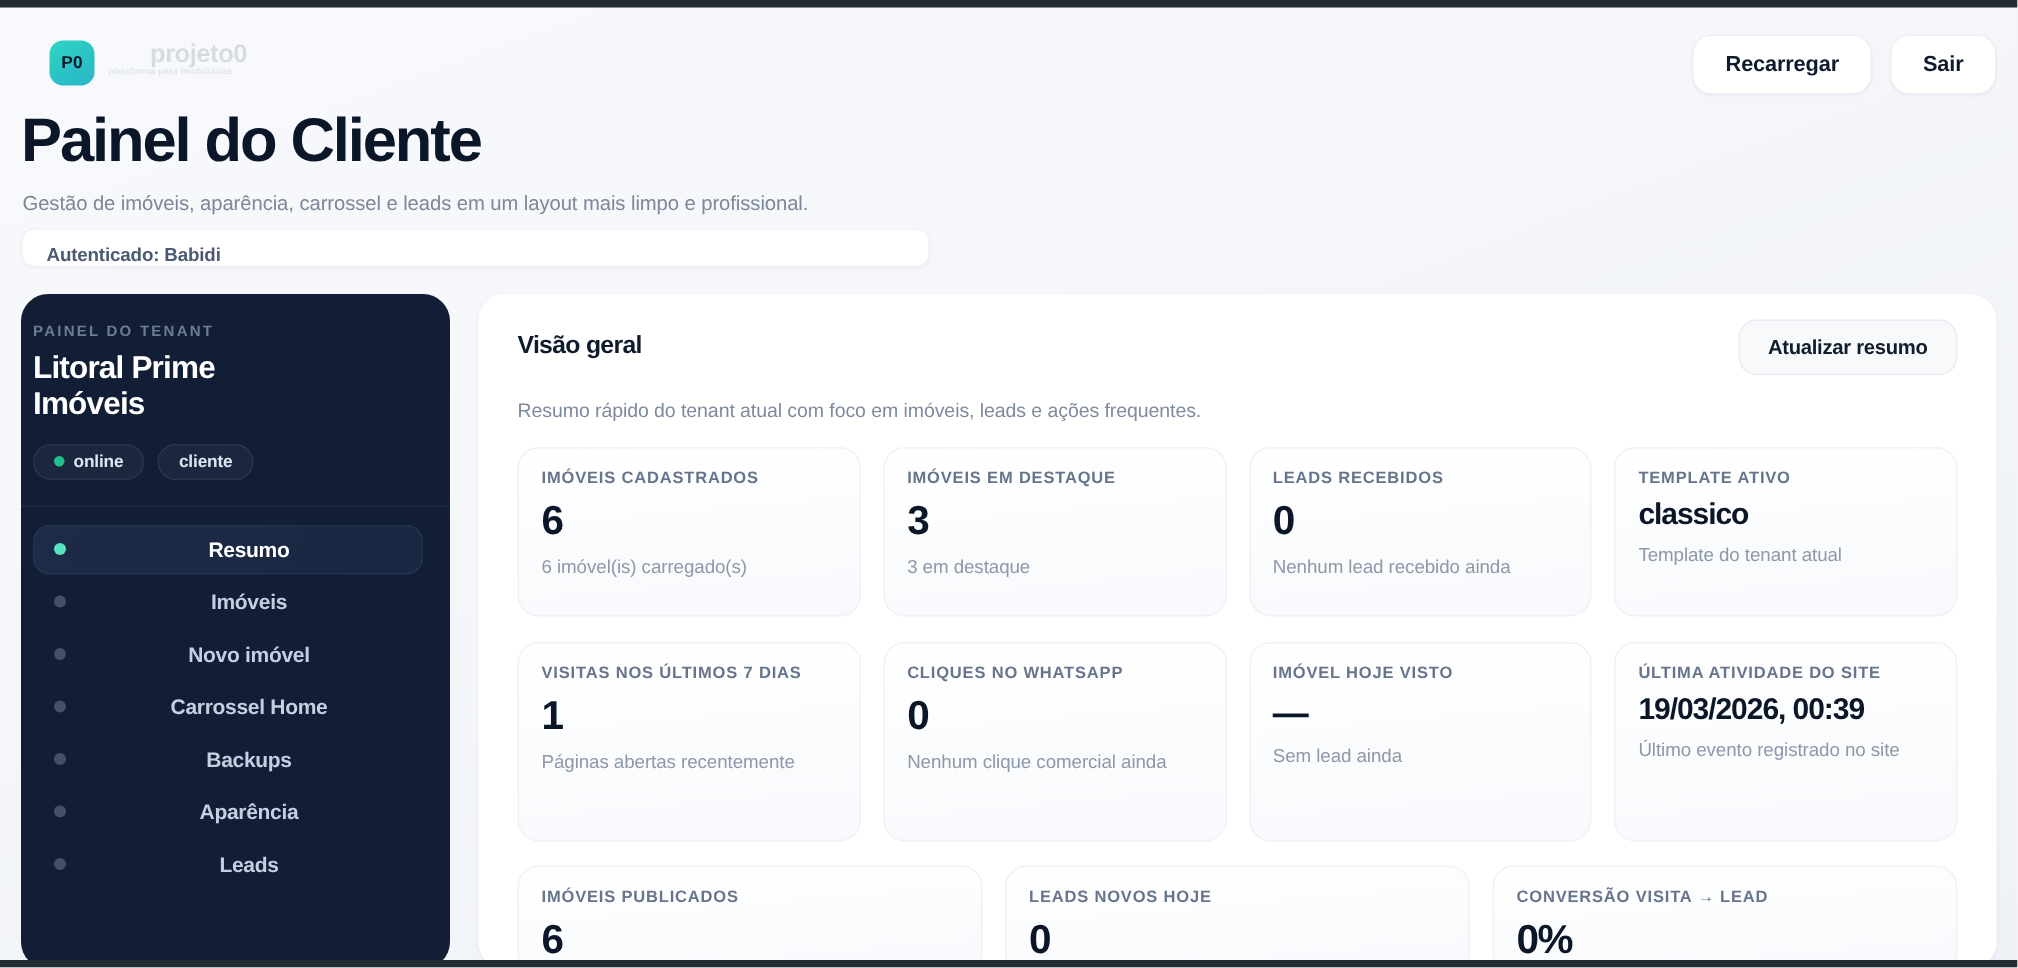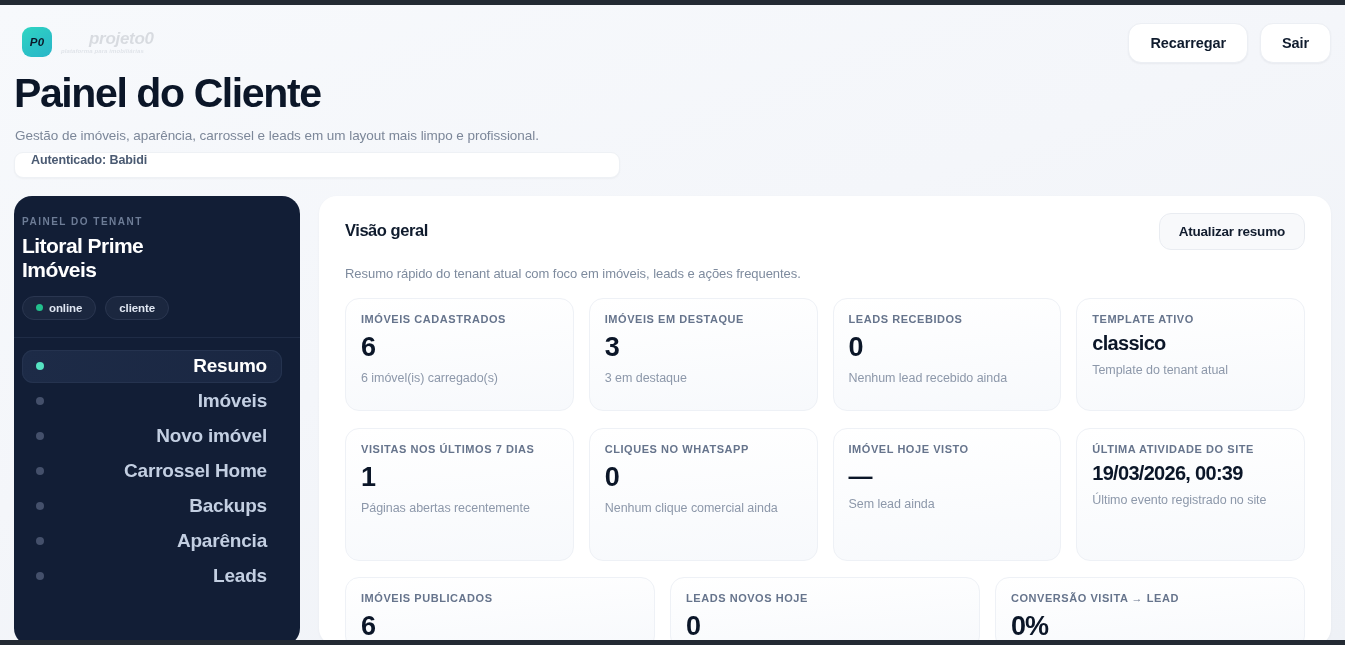--- a/index.html
+++ b/index.html
@@ -48,25 +48,23 @@
   .header-row {
     position: absolute;
     top: 18px;
     left: 14px;
     width: 1317px;
     height: 52px;
   }
 
   .brand {
     position: absolute;
-    left: 8px; top: 4px;
-    display: flex;
-    align-items: center;
+    left: 19px; top: 4px;
+    display: flex;
     gap: 9px;
-    font-style: italic;
   }
   .brand-mark {
     width: 30px; height: 30px;
     border-radius: 9px;
     background: linear-gradient(145deg,#2fd6c2 0%,#2bc2c6 55%,#29b6c9 100%);
     display: flex;
     align-items: center;
     justify-content: center;
     font-size: 11.5px;
     font-weight: 700;
@@ -133,21 +131,21 @@
 
   .auth-bar {
     position: absolute;
     top: 147px; left: 14px;
     width: 606px;
     height: 26px;
     background: #ffffff;
     border: 1px solid #eef1f5;
     border-radius: 9px;
     display: flex;
-    align-items: flex-start;
+    align-items: flex-end;
     padding-left: 16px;
     box-shadow: 0 1px 2px rgba(16,24,40,.035);
   }
   .auth-bar span {
     font-size: 12.5px;
     font-weight: 700;
     color: #4a5a72;
     letter-spacing: -.1px;
   }
 
@@ -231,22 +229,22 @@
   }
   .sb-bullet {
     width: 8px; height: 8px;
     border-radius: 50%;
     background: #44506b;
     flex: 0 0 8px;
   }
   .sb-item.active .sb-bullet { background: #56e3c2; }
   .sb-label {
     flex: 1;
-    text-align: right;
-    font-size: 19px;
+    text-align: center;
+    font-size: 14px;
     font-weight: 700;
     color: #c3cfe2;
     letter-spacing: -.2px;
     margin-left: 21px;
   }
   .sb-item.active .sb-label { color: #ffffff; }
 
   
   .main {
     flex: 1;

